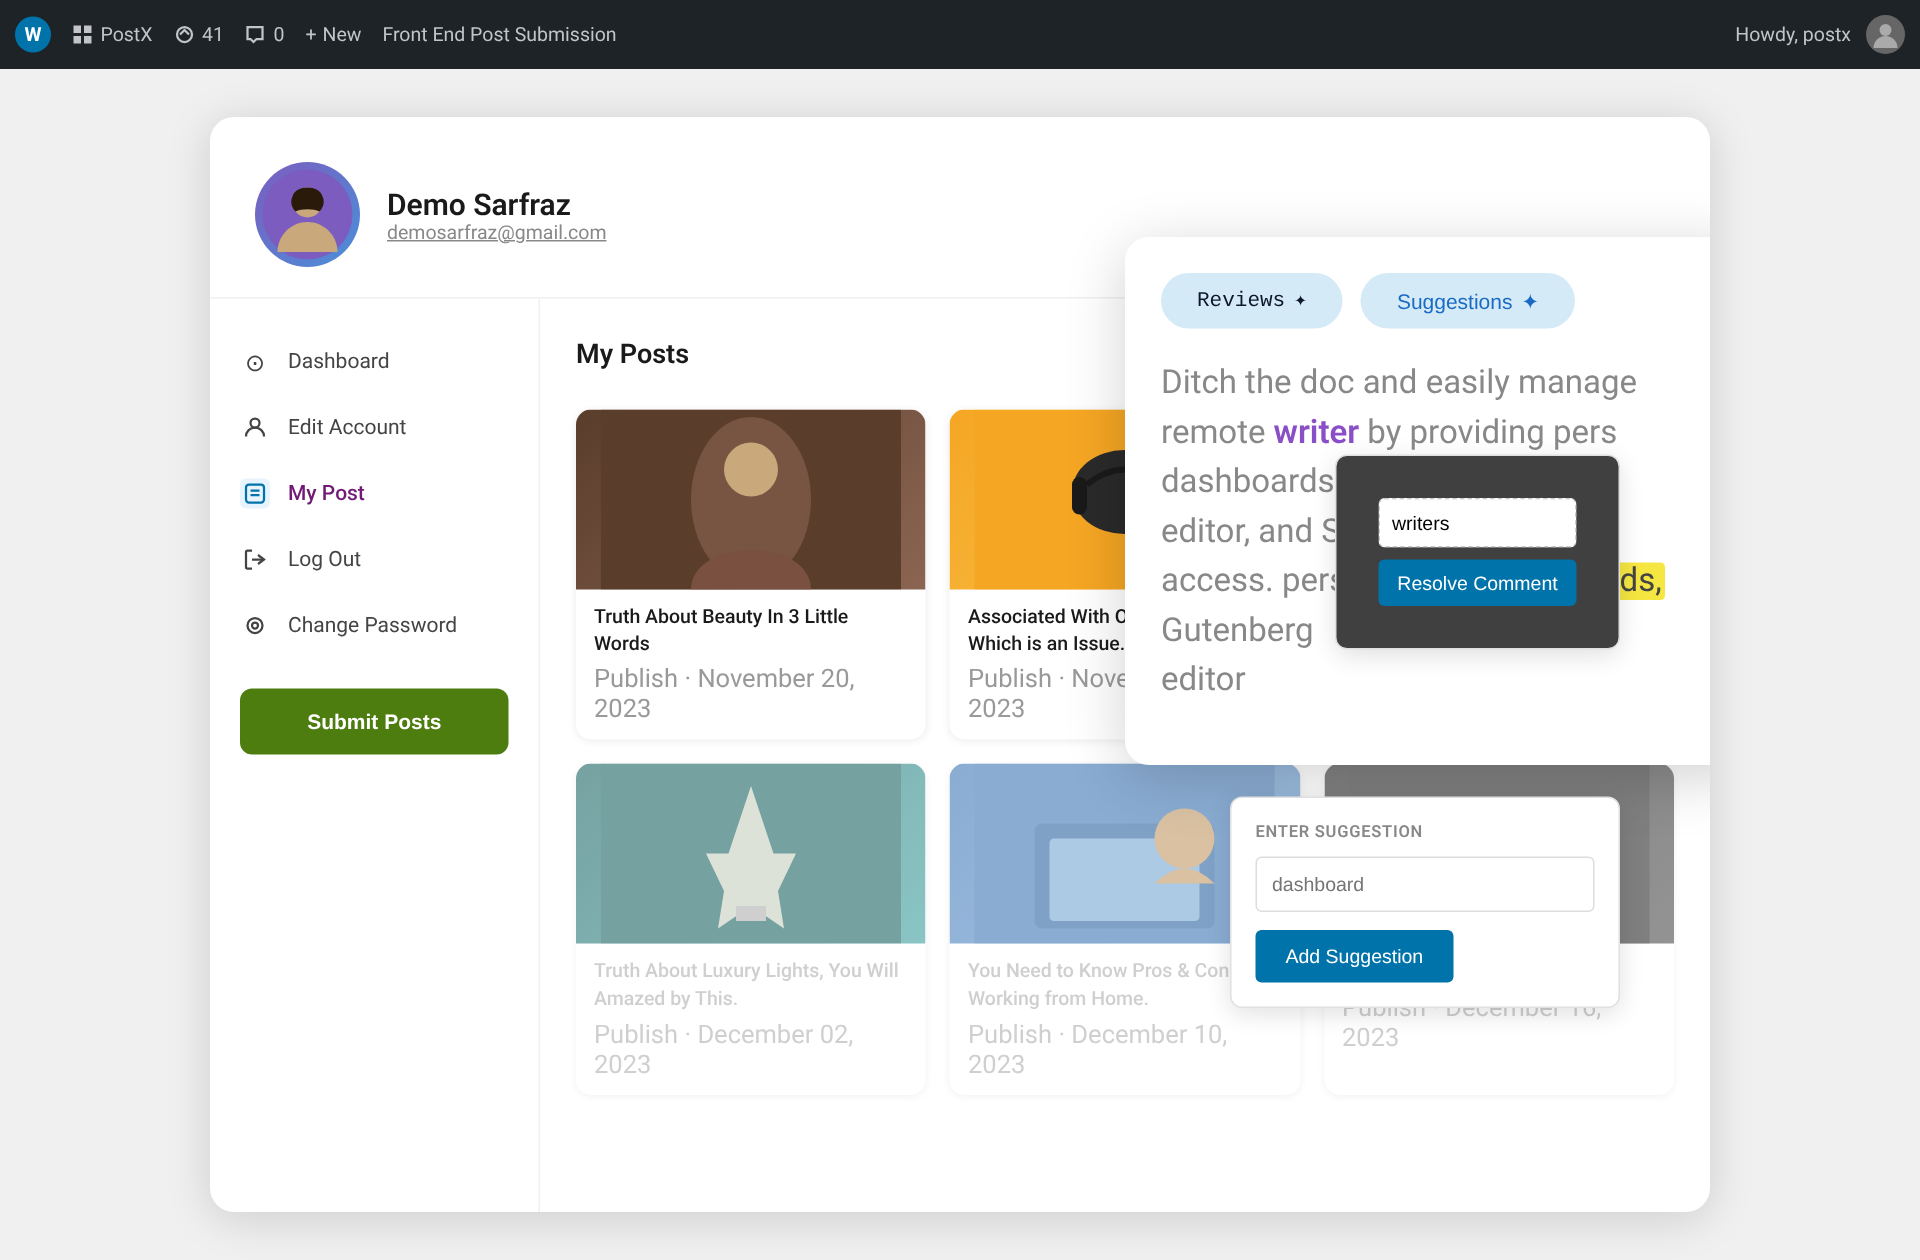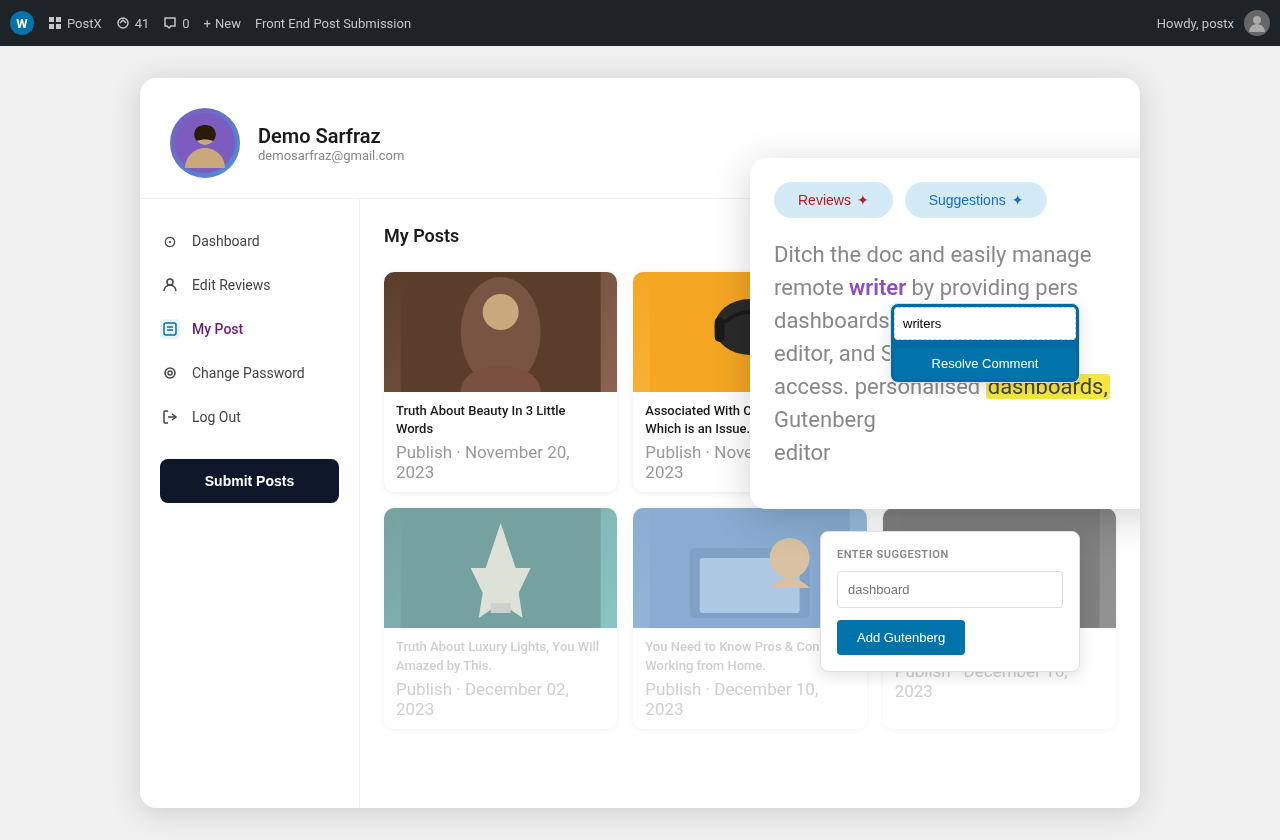--- a/index.html
+++ b/index.html
@@ -105,20 +105,21 @@
     .user-avatar svg { width: 60px; height: 60px; }
     .user-info-name {
       font-size: 20px;
       font-weight: 600;
       color: #1a1a1a;
     }
     .user-info-email {
       font-size: 13px;
       color: #888;
       margin-top: 0;
+      text-decoration: underline;
     }
 
     
     .content-area {
       display: flex;
       height: calc(100% - 111px);
     }
 
     
     .sidebar {
@@ -146,21 +147,21 @@
       display: flex; align-items: center; justify-content: center;
       color: inherit;
       font-size: 16px;
     }
     .sidebar-item.active .sidebar-item-icon {
       background: #e8f4fd;
       border-radius: 4px;
     }
     .submit-posts-btn {
       margin: 20px 20px 0 20px;
-      background: #0f172a;
+      background: #4d7c0f;
       color: white;
       border: none;
       border-radius: 8px;
       padding: 14px;
       width: calc(100% - 40px);
       font-size: 14px;
       font-weight: 600;
       cursor: pointer;
       text-align: center;
     }
@@ -265,21 +266,22 @@
       font-size: 14px;
       font-weight: 500;
       cursor: pointer;
       display: flex;
       align-items: center;
       gap: 6px;
       border: none;
     }
     .panel-tab.reviews {
       background: #d4eaf7;
-      color: #b91c1c;
+      color: #0f172a;
+      font-family: Liberation Mono, monospace;
     }
     .panel-tab.suggestions {
       background: #d4eaf7;
       color: #1a6bc4;
     }
     .panel-content {
       font-size: 22px;
       color: #888;
       line-height: 1.5;
       margin-bottom: 16px;
@@ -293,24 +295,24 @@
       color: #444;
       border-radius: 3px;
       padding: 0 2px;
     }
 
     
     .comment-popup {
       position: absolute;
       top: 225px;
       right: 60px;
-      background: #0369a1;
+      background: #404040;
       border: 1px solid #e0e0e0;
       border-radius: 8px;
-      padding: 3px;
+      padding: 28px;
       width: 190px;
       box-shadow: 0 4px 16px rgba(0,0,0,0.12);
       z-index: 60;
     }
     .comment-input {
       width: 100%;
       border: 1px dashed #ccc;
       border-radius: 4px;
       padding: 8px;
       font-size: 13px;
@@ -450,50 +452,50 @@
           <span class="sidebar-item-icon">⊙</span>
           <span>Dashboard</span>
         </div>
         <div class="sidebar-item">
           <span class="sidebar-item-icon">
             <svg width="16" height="16" viewBox="0 0 16 16" fill="none" stroke="#444" stroke-width="1.5">
                 <circle cx="8" cy="5" r="3"></circle>
                 <path d="M2 14c0-3.3 2.7-6 6-6s6 2.7 6 6"></path>
               </svg>
           </span>
-          <span>Edit Reviews</span>
+          <span>Edit Account</span>
         </div>
         <div class="sidebar-item active">
           <span class="sidebar-item-icon">
             <svg width="16" height="16" viewBox="0 0 16 16" fill="none" stroke="#0073aa" stroke-width="1.5">
                 <rect x="2" y="2" width="12" height="12" rx="2"></rect>
                 <line x1="5" y1="6" x2="11" y2="6"></line>
                 <line x1="5" y1="9" x2="11" y2="9"></line>
               </svg>
           </span>
           <span>My Post</span>
         </div>
         <div class="sidebar-item">
           <span class="sidebar-item-icon">
             <svg width="16" height="16" viewBox="0 0 16 16" fill="none" stroke="#444" stroke-width="1.5">
-                <circle cx="8" cy="8" r="5"></circle>
-                <circle cx="8" cy="8" r="2"></circle>
+                <path d="M6 14H3a1 1 0 01-1-1V3a1 1 0 011-1h3"></path>
+                <polyline points="10 11 14 8 10 5"></polyline>
+                <line x1="14" y1="8" x2="6" y2="8"></line>
               </svg>
           </span>
-          <span>Change Password</span>
+          <span>Log Out</span>
         </div>
         <div class="sidebar-item">
           <span class="sidebar-item-icon">
             <svg width="16" height="16" viewBox="0 0 16 16" fill="none" stroke="#444" stroke-width="1.5">
-                <path d="M6 14H3a1 1 0 01-1-1V3a1 1 0 011-1h3"></path>
-                <polyline points="10 11 14 8 10 5"></polyline>
-                <line x1="14" y1="8" x2="6" y2="8"></line>
+                <circle cx="8" cy="8" r="5"></circle>
+                <circle cx="8" cy="8" r="2"></circle>
               </svg>
           </span>
-          <span>Log Out</span>
+          <span>Change Password</span>
         </div>
         <button class="submit-posts-btn">Submit Posts</button>
       </div>
 
       <div class="posts-area">
         <div class="posts-header">
           <span class="posts-title">My Posts</span>
           <div class="sort-dropdown">
             <span>Short by latest</span>
             <span>▼</span>
@@ -619,17 +621,17 @@
     </div>
 
     <div class="comment-popup">
       <input class="comment-input" type="text" value="writers" style="">
       <button class="resolve-btn">Resolve Comment</button>
     </div>
 
     <div class="suggestion-box">
       <div class="suggestion-label">ENTER SUGGESTION</div>
       <input class="suggestion-input" type="text" placeholder="dashboard" style="">
-      <button class="add-suggestion-btn">Add Gutenberg</button>
+      <button class="add-suggestion-btn">Add Suggestion</button>
     </div>
 
   </div>
 </div>
 
 </body></html>

